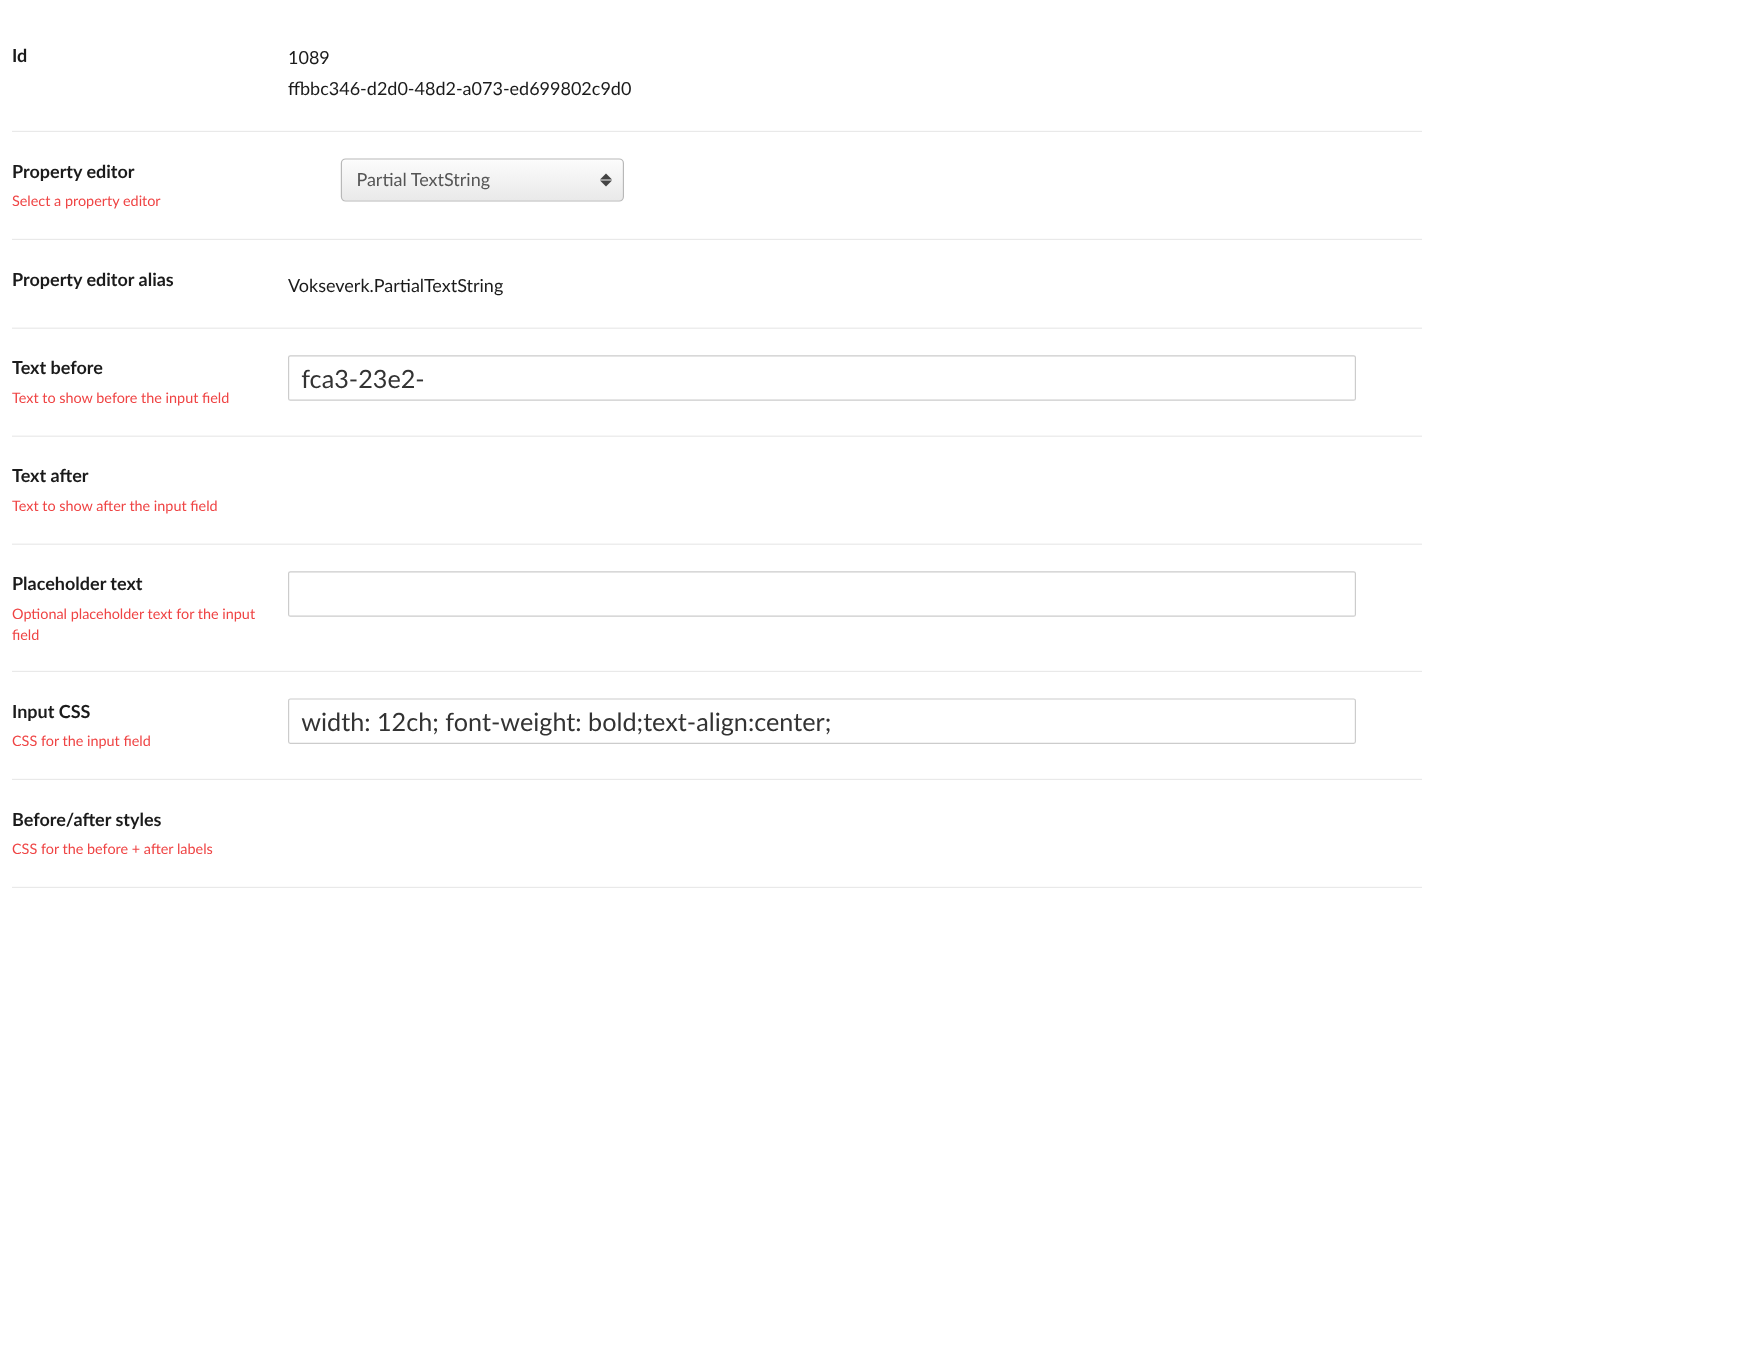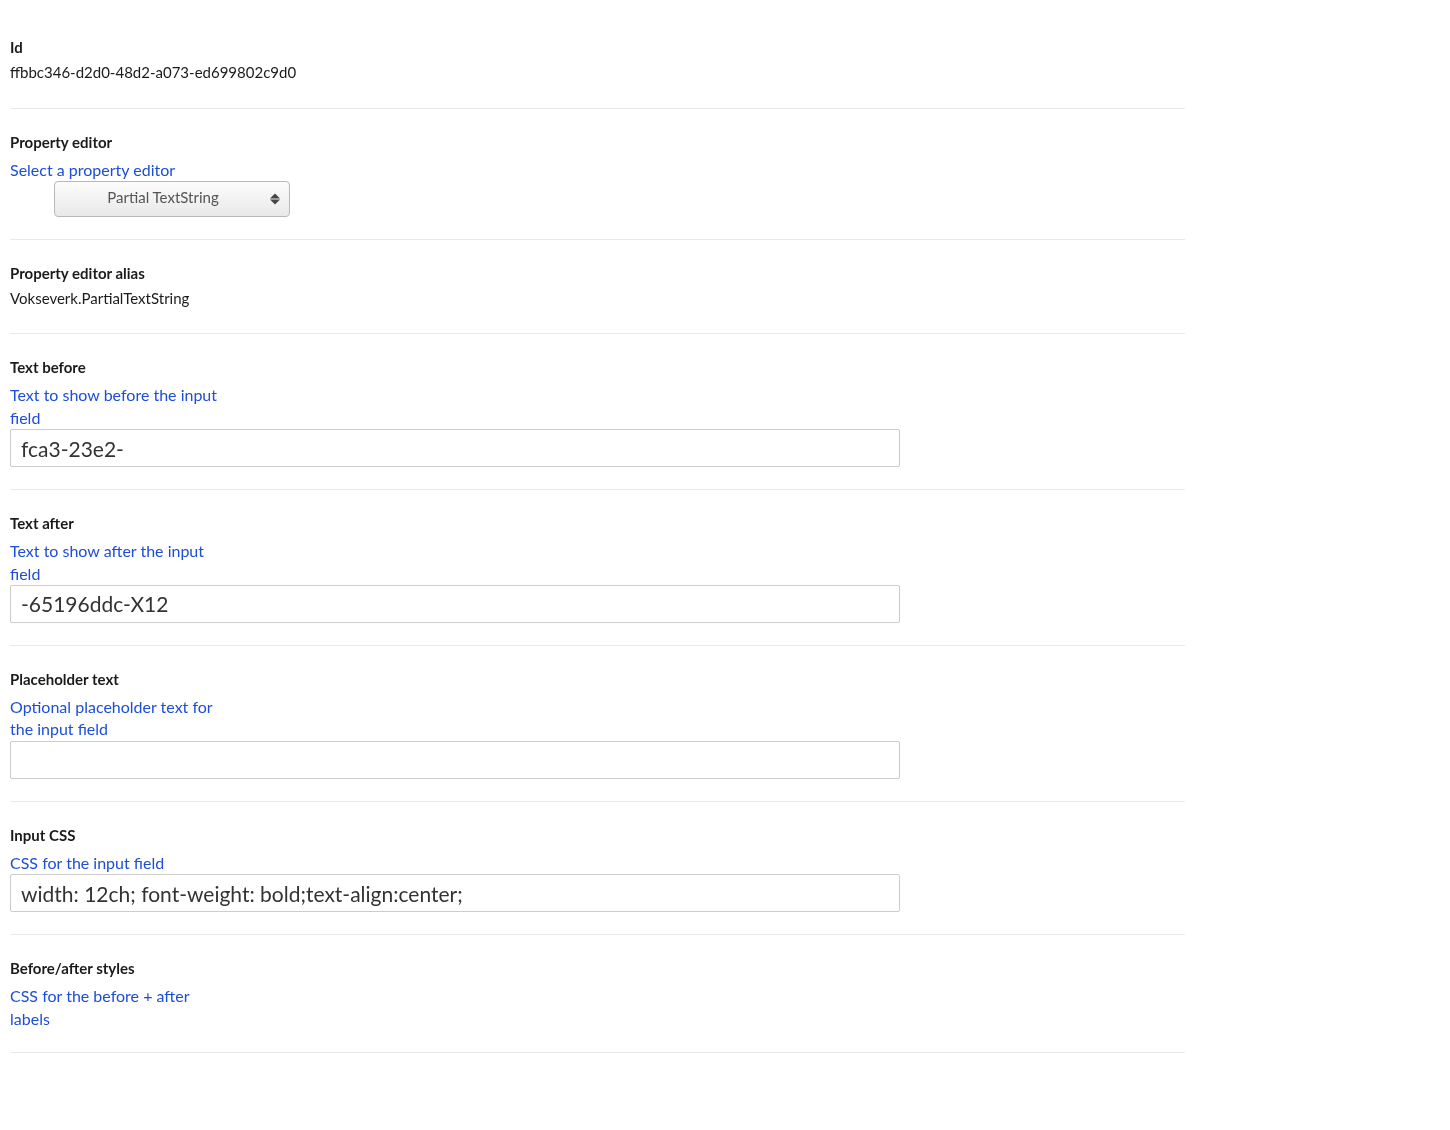--- a/index.html
+++ b/index.html
@@ -1,15 +1,15 @@
 <!DOCTYPE html>
 <html><head>
   <meta charset="utf-8">
   <style>
-    * { box-sizing: border-box; margin: 0; padding: 0; flex-direction: column; }
+    * { box-sizing: border-box; margin: 0; padding: 0; }
     body {
       font-family: "Lato", "Helvetica Neue", Helvetica, Arial, sans-serif;
       font-size: 15px;
       color: #1b1b1b;
       background: #fff;
       padding: 10px 0 40px 10px;
       width: 1450px;
     }
     .row {
       display: flex;
@@ -23,22 +23,22 @@
       padding-right: 20px;
     }
     .field-label {
       font-weight: 700;
       color: #1b1b1b;
       font-size: 15px;
       padding-top: 2px;
     }
     .first .field-label { padding-top: 6px; }
     .field-desc {
-      color: #1d4ed8;
-      font-size: 16px;
+      color: #ef4444;
+      font-size: 12px;
       margin-top: 8px;
       line-height: 1.4;
     }
     .value-col {
       flex: 1;
     }
     .static-value {
       color: #1b1b1b;
       line-height: 1.7;
       font-size: 15px;
@@ -97,20 +97,21 @@
   </style>
 </head>
 <body>
 
 <div class="row first">
   <div class="label-col">
     <div class="field-label">Id</div>
   </div>
   <div class="value-col">
     <div class="static-value">
+      <div>1089</div>
       <div>ffbbc346-d2d0-48d2-a073-ed699802c9d0</div>
     </div>
   </div>
 </div>
 
 <div class="row">
   <div class="label-col">
     <div class="field-label">Property editor</div>
     <div class="field-desc">Select a property editor</div>
   </div>
@@ -144,23 +145,20 @@
   <div class="value-col">
     <input type="text" class="text-input" value="fca3-23e2-" style="">
   </div>
 </div>
 
 <div class="row">
   <div class="label-col">
     <div class="field-label">Text after</div>
     <div class="field-desc">Text to show after the input field</div>
   </div>
-  <div class="value-col">
-    <input type="text" class="text-input" value="-65196ddc-X12" style="">
-  </div>
 </div>
 
 <div class="row">
   <div class="label-col">
     <div class="field-label">Placeholder text</div>
     <div class="field-desc">Optional placeholder text for the input field</div>
   </div>
   <div class="value-col">
     <input type="text" class="text-input" value="" style="">
   </div>

